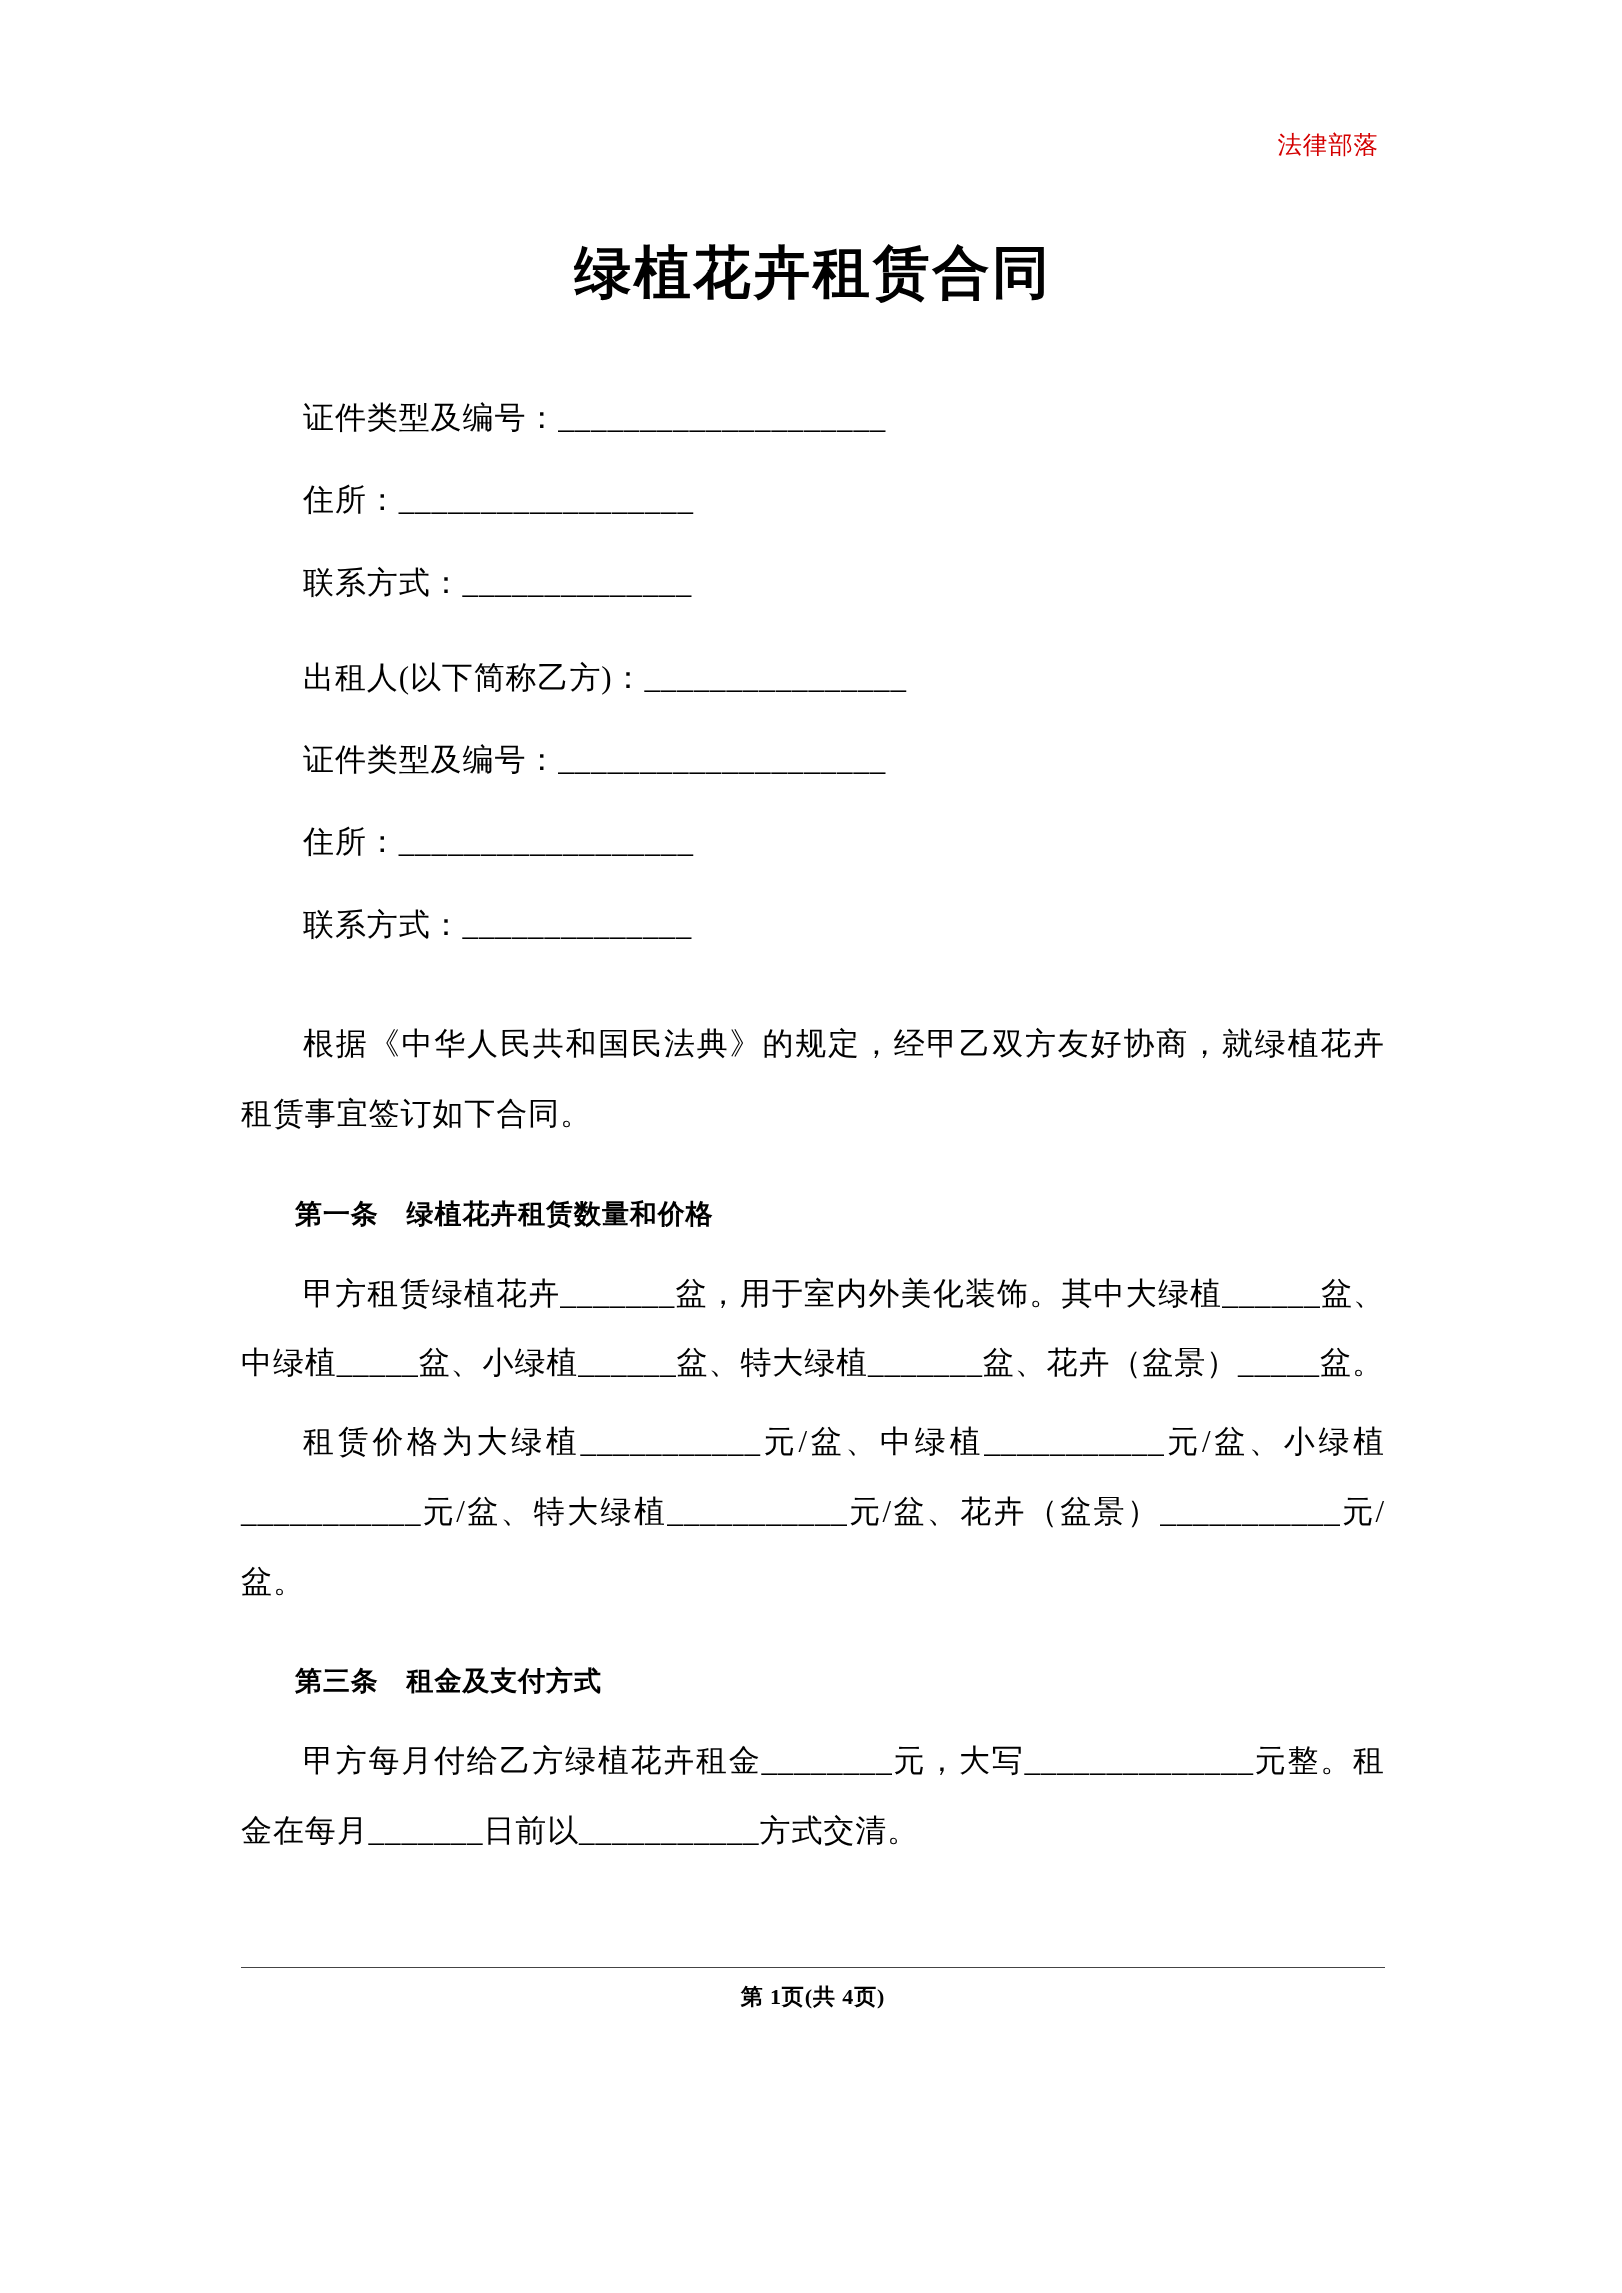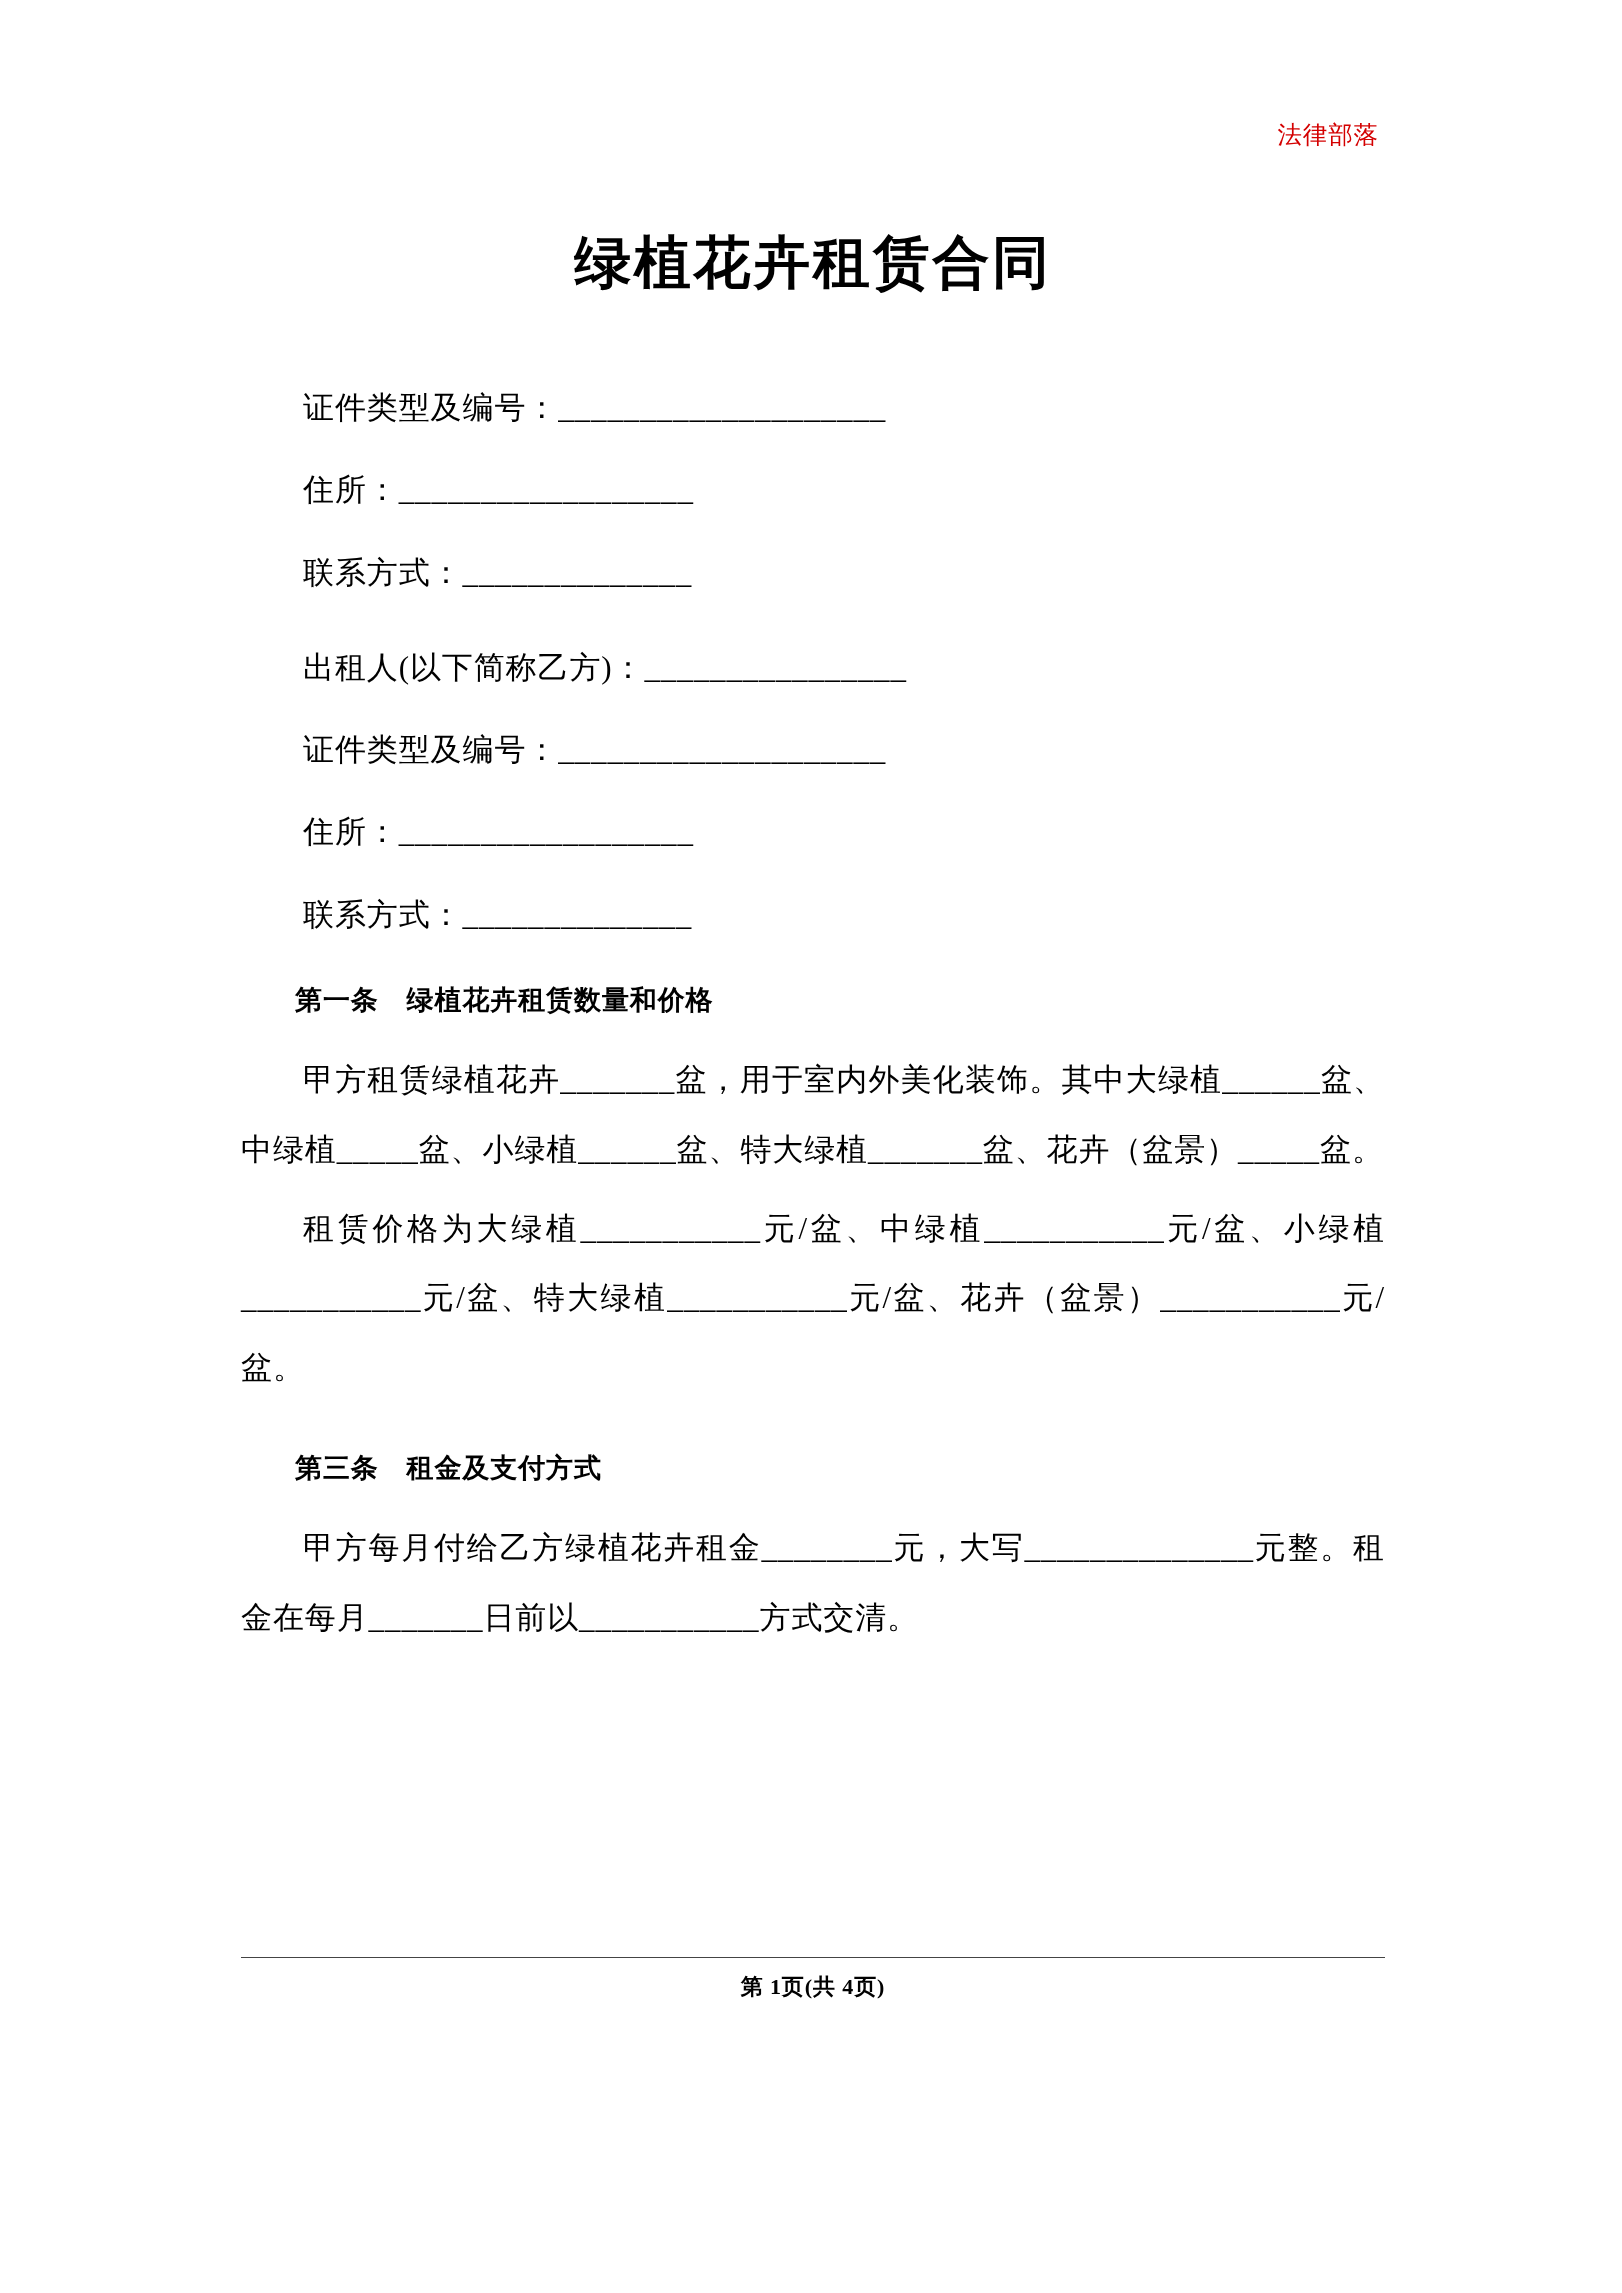--- a/index.html
+++ b/index.html
@@ -4,21 +4,21 @@
 <style>
   html, body {
     margin: 0;
     padding: 0;
     background: #ffffff;
   }
   .page {
     position: relative;
     width: 1623px;
     height: 2107px;
-    margin: 2px auto;
+    margin: 12px auto;
     background: #ffffff;
     box-sizing: border-box;
     padding: 114px 238px 0 241px;
     font-family: "Liberation Serif", "DejaVu Serif", serif;
     color: #000000;
   }
   .brand {
     position: absolute;
     top: 116px;
     right: 244px;
@@ -98,20 +98,21 @@
     <p>联系方式：______________</p>
   </div>
 
   <div class="party-block party-b">
     <p>出租人(以下简称乙方)：________________</p>
     <p>证件类型及编号：____________________</p>
     <p>住所：__________________</p>
     <p>联系方式：______________</p>
   </div>
 
+  <p class="body-para intro">根据《中华人民共和国民法典》的规定，经甲乙双方友好协商，就绿植花卉租赁事宜签订如下合同。</p>
 
   <div class="article">
     <h2 class="article-heading">第一条　绿植花卉租赁数量和价格</h2>
     <p class="body-para">甲方租赁绿植花卉_______盆，用于室内外美化装饰。其中大绿植______盆、中绿植_____盆、小绿植______盆、特大绿植_______盆、花卉（盆景）_____盆。</p>
     <p class="body-para">租赁价格为大绿植___________元/盆、中绿植___________元/盆、小绿植___________元/盆、特大绿植___________元/盆、花卉（盆景）___________元/盆。</p>
   </div>
 
 
   <div class="article">
     <h2 class="article-heading">第三条　租金及支付方式</h2>

